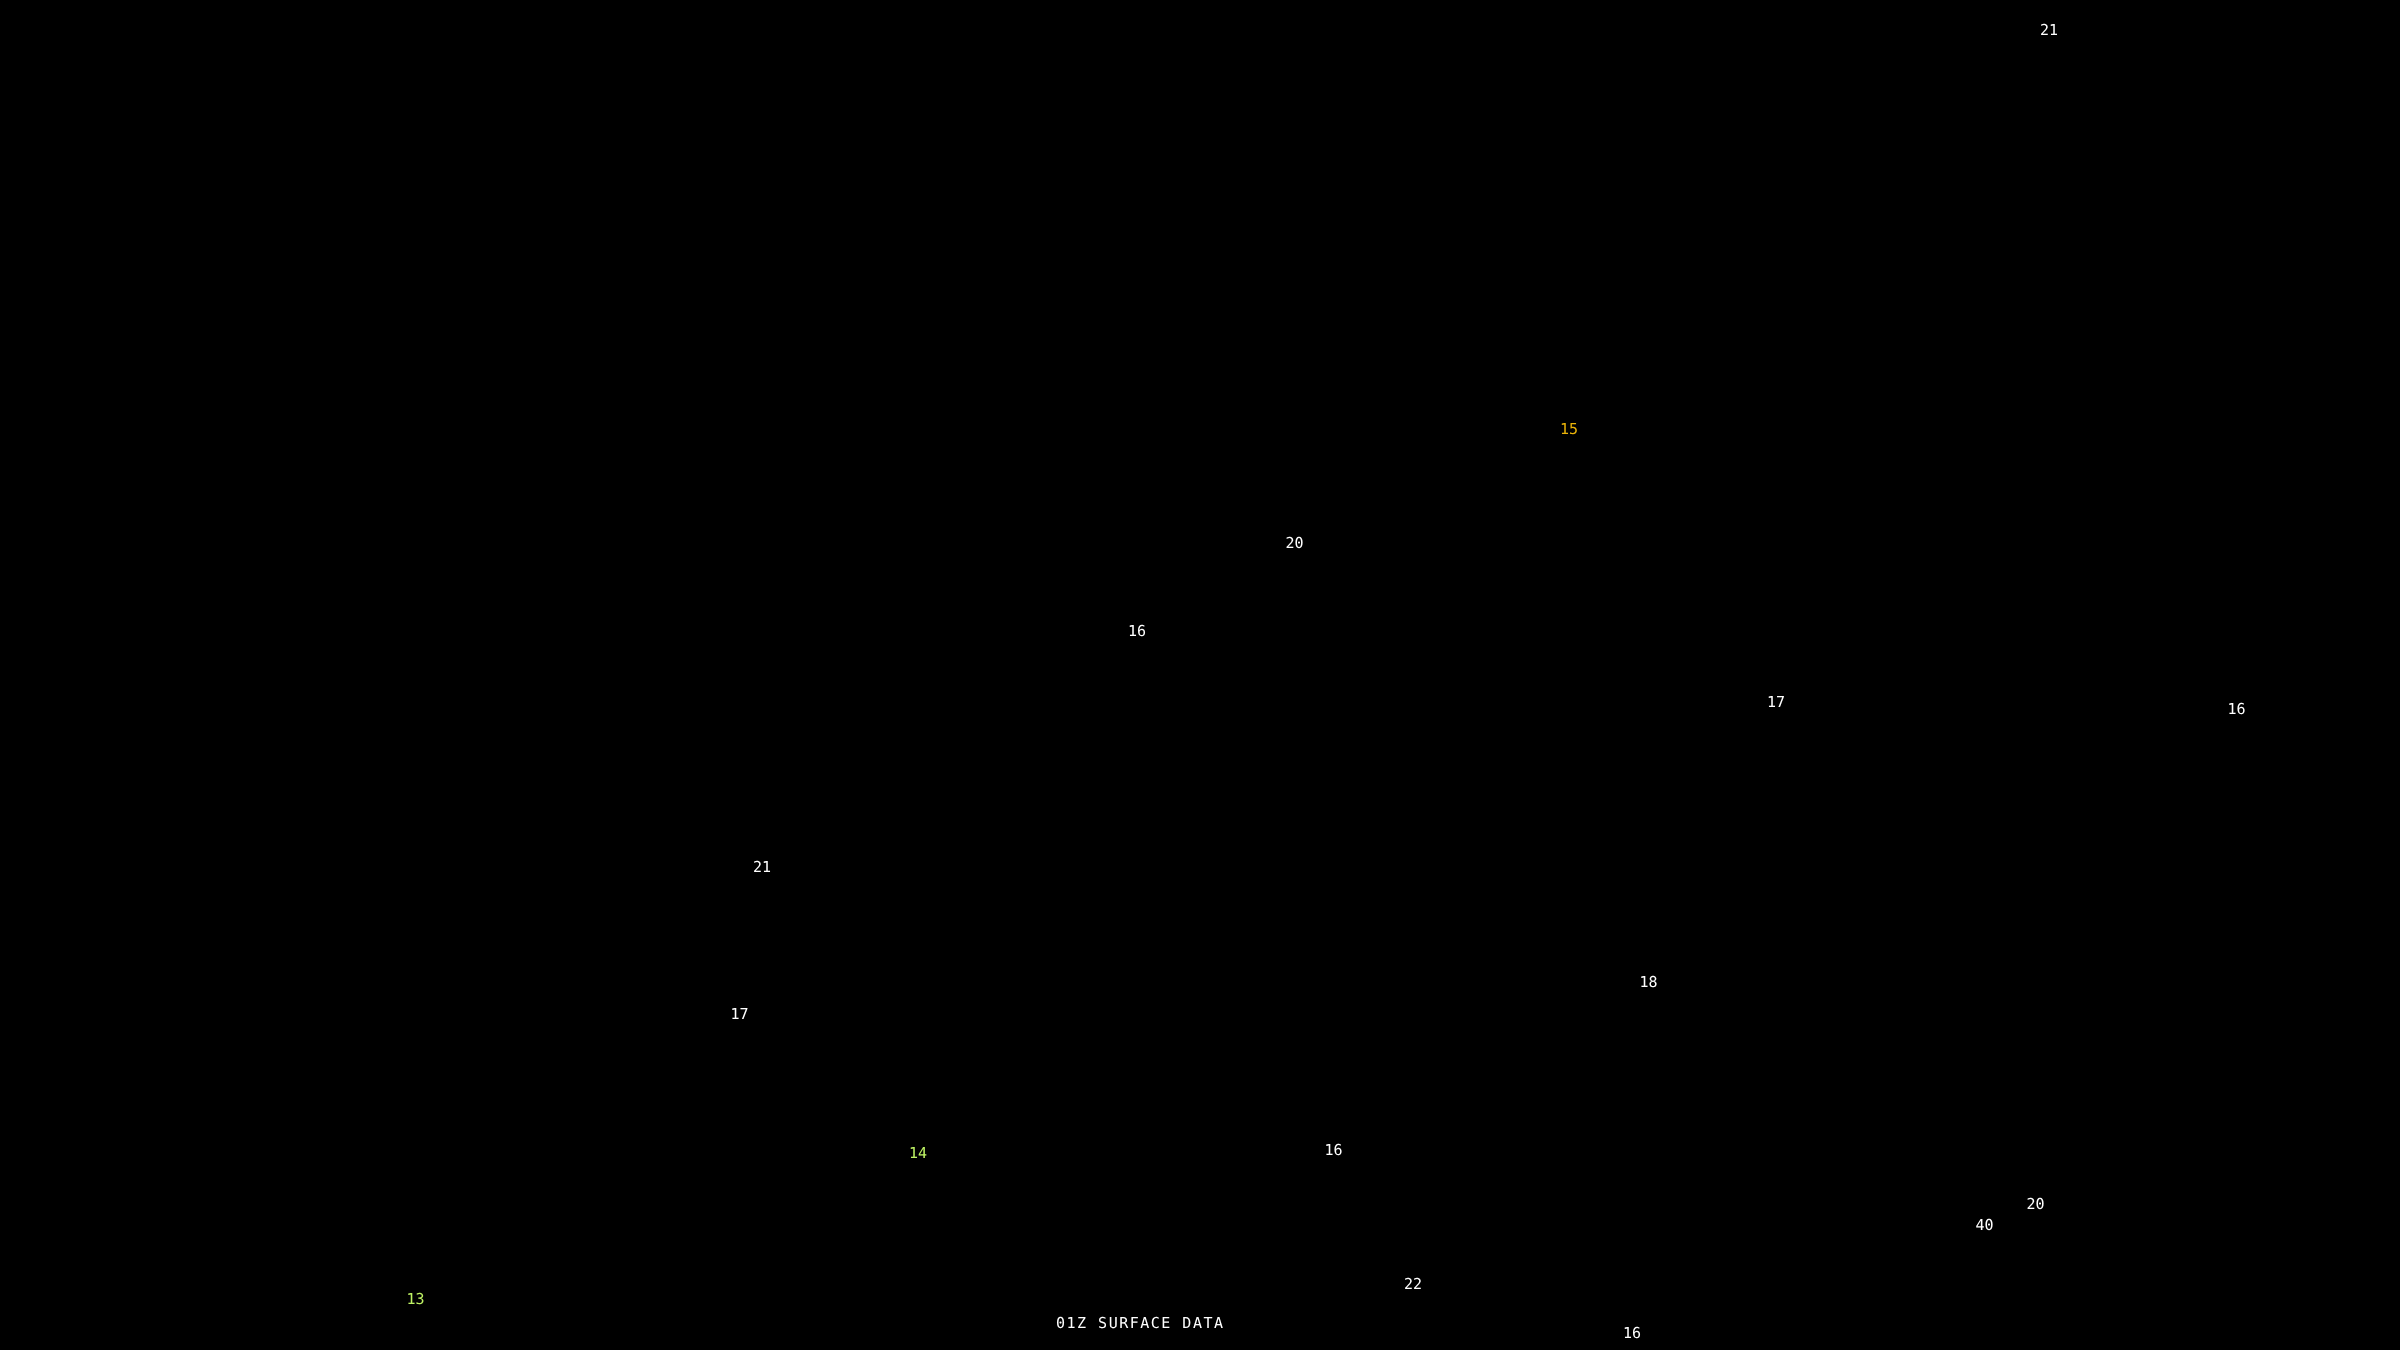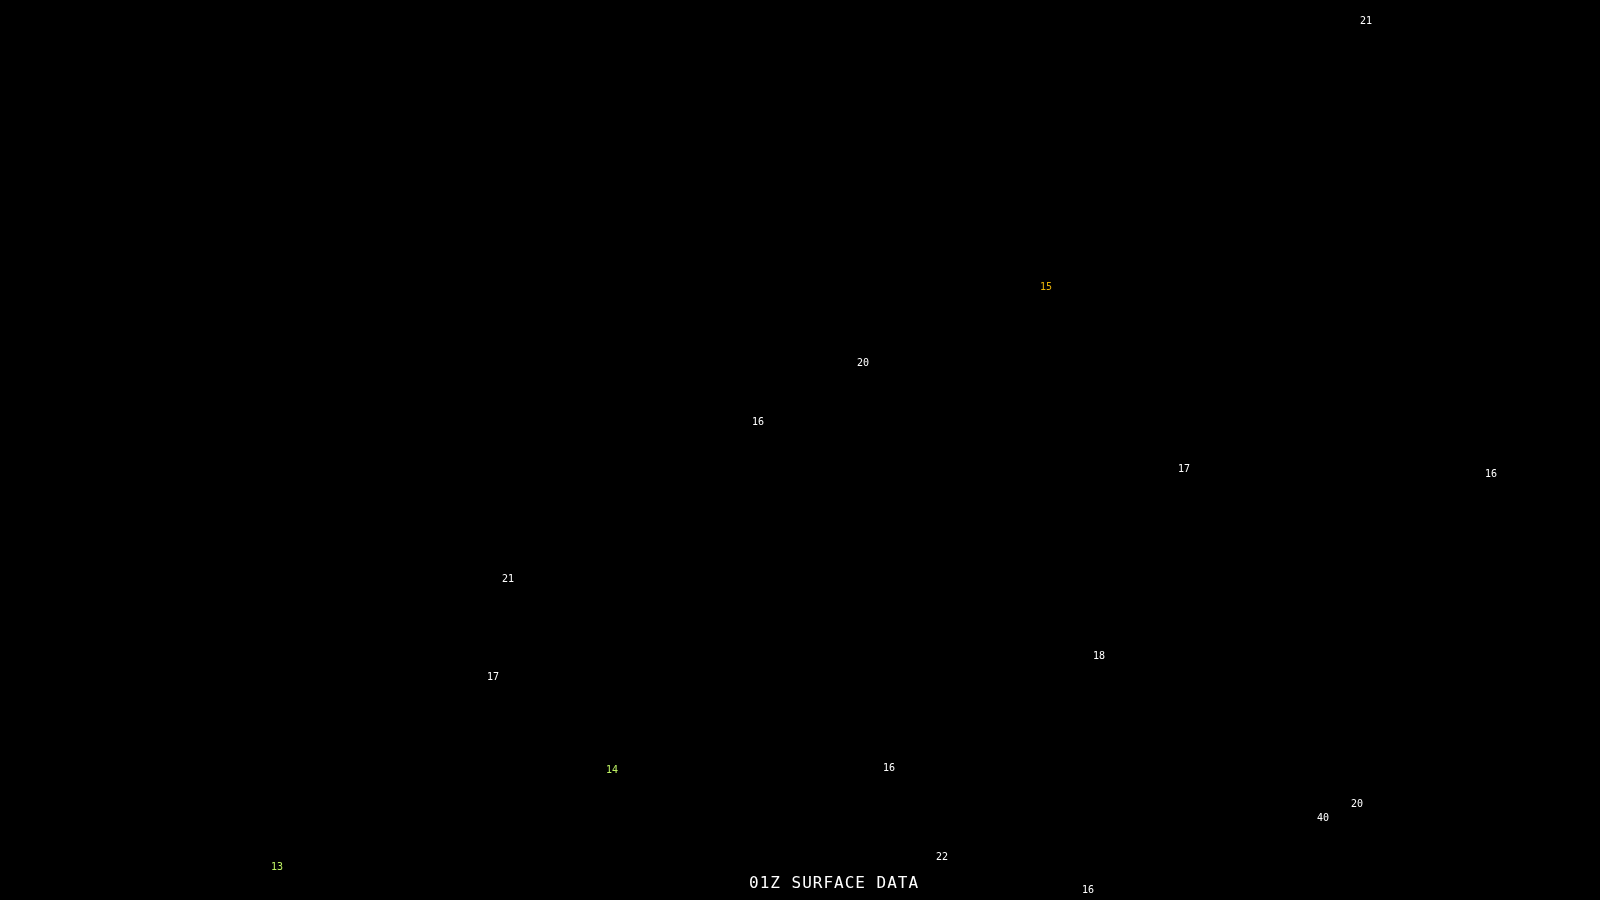--- a/index.html
+++ b/index.html
@@ -17,25 +17,25 @@
   .station-value {
     position: absolute;
     color: #ffffff;
     font-family: "DejaVu Sans Mono", monospace;
     font-size: 10px;
     line-height: 12px;
     white-space: pre;
   }
   .plot-title {
     position: absolute;
-    left: 749px;
+    left: 704px;
     top: 877px;
     color: #ffffff;
     font-family: "DejaVu Sans Mono", monospace;
-    font-size: 16px;
+    font-size: 10px;
     line-height: 12px;
     letter-spacing: 1px;
     white-space: pre;
   }
 </style>
 </head>
 <body>
 
 <div class="plot" style="background: rgb(0, 0, 0);">
   <div class="plot-title">01Z SURFACE DATA</div>

